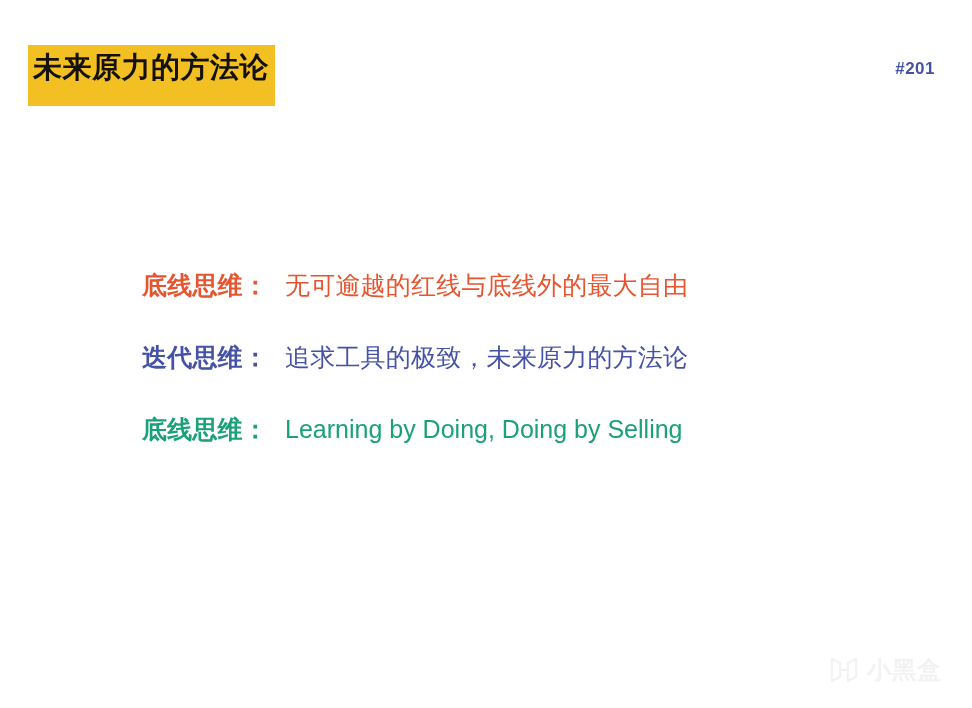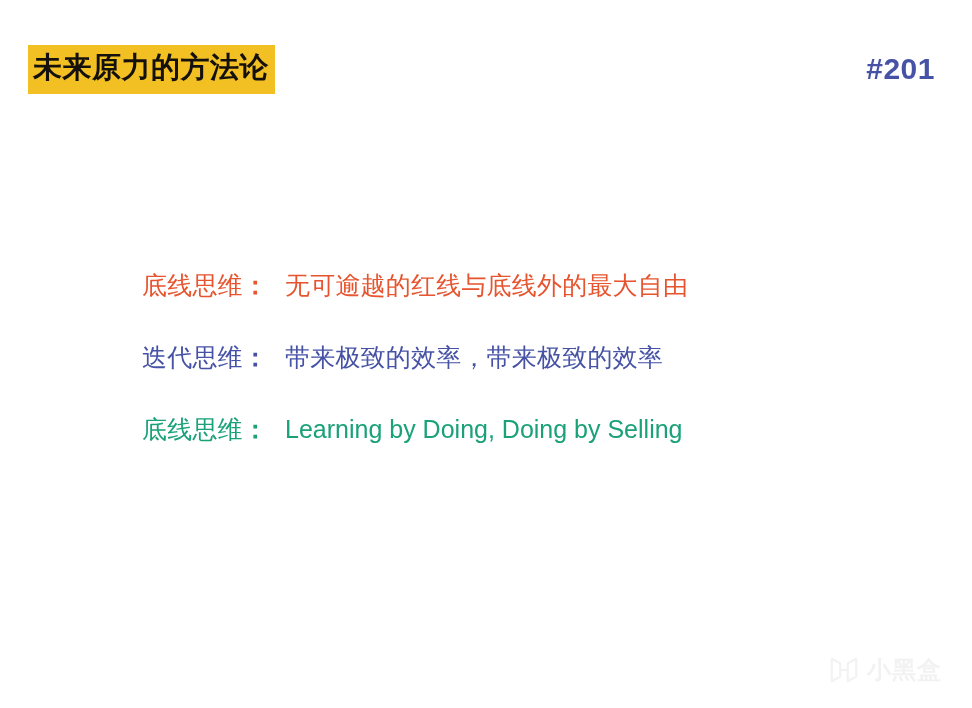--- a/index.html
+++ b/index.html
@@ -41,32 +41,32 @@
   }
 
   .slide-title {
     display: inline-block;
     background: #F3C023;
     color: #14110d;
     font-size: 29px;
     font-weight: 700;
     line-height: 45px;
     height: 45px;
-    padding: 0 6px 4px 5px;
+    padding: 0 6px 16px 5px;
     letter-spacing: 0.5px;
     white-space: nowrap;
     font-family: "Liberation Sans", "DejaVu Sans", sans-serif;
   }
 
   .page-number {
     position: absolute;
     right: 37px;
     top: 54px;
     color: #4552A6;
-    font-size: 30px;
+    font-size: 17px;
     font-weight: 700;
     letter-spacing: 0.5px;
     line-height: 30px;
     white-space: nowrap;
   }
 
   
   .content {
     position: absolute;
     left: 142px;
@@ -80,21 +80,21 @@
     line-height: 34px;
     margin: 0 0 38px 0;
     white-space: nowrap;
     letter-spacing: 0.2px;
   }
   .point-line:last-child {
     margin-bottom: 0;
   }
 
   .point-line .point-label {
-    font-weight: 400;
+    font-weight: 700;
     text-align: center;
   }
   .point-line .point-sep {
     font-weight: 700;
     padding-right: 5px;
   }
   .point-line .point-text {
     font-weight: 400;
     margin-left: 12px;
   }
@@ -146,21 +146,21 @@
     <div class="page-number">#201</div>
   </div>
 
   <div class="content">
 
     <div class="point-line point-bottomline">
       <span class="point-label">底线思维</span><span class="point-sep">：</span><span class="point-text">无可逾越的红线与底线外的最大自由</span>
     </div>
 
     <div class="point-line point-efficiency">
-      <span class="point-label">迭代思维</span><span class="point-sep">：</span><span class="point-text">带来极致的效率，带来极致的效率</span>
+      <span class="point-label">迭代思维</span><span class="point-sep">：</span><span class="point-text">追求工具的极致，未来原力的方法论</span>
     </div>
 
     <div class="point-line point-iteration">
       <span class="point-label">底线思维</span><span class="point-sep">：</span><span class="point-text">Learning by Doing, Doing by Selling</span>
     </div>
 
   </div>
 
   <div class="watermark">
     <span>

